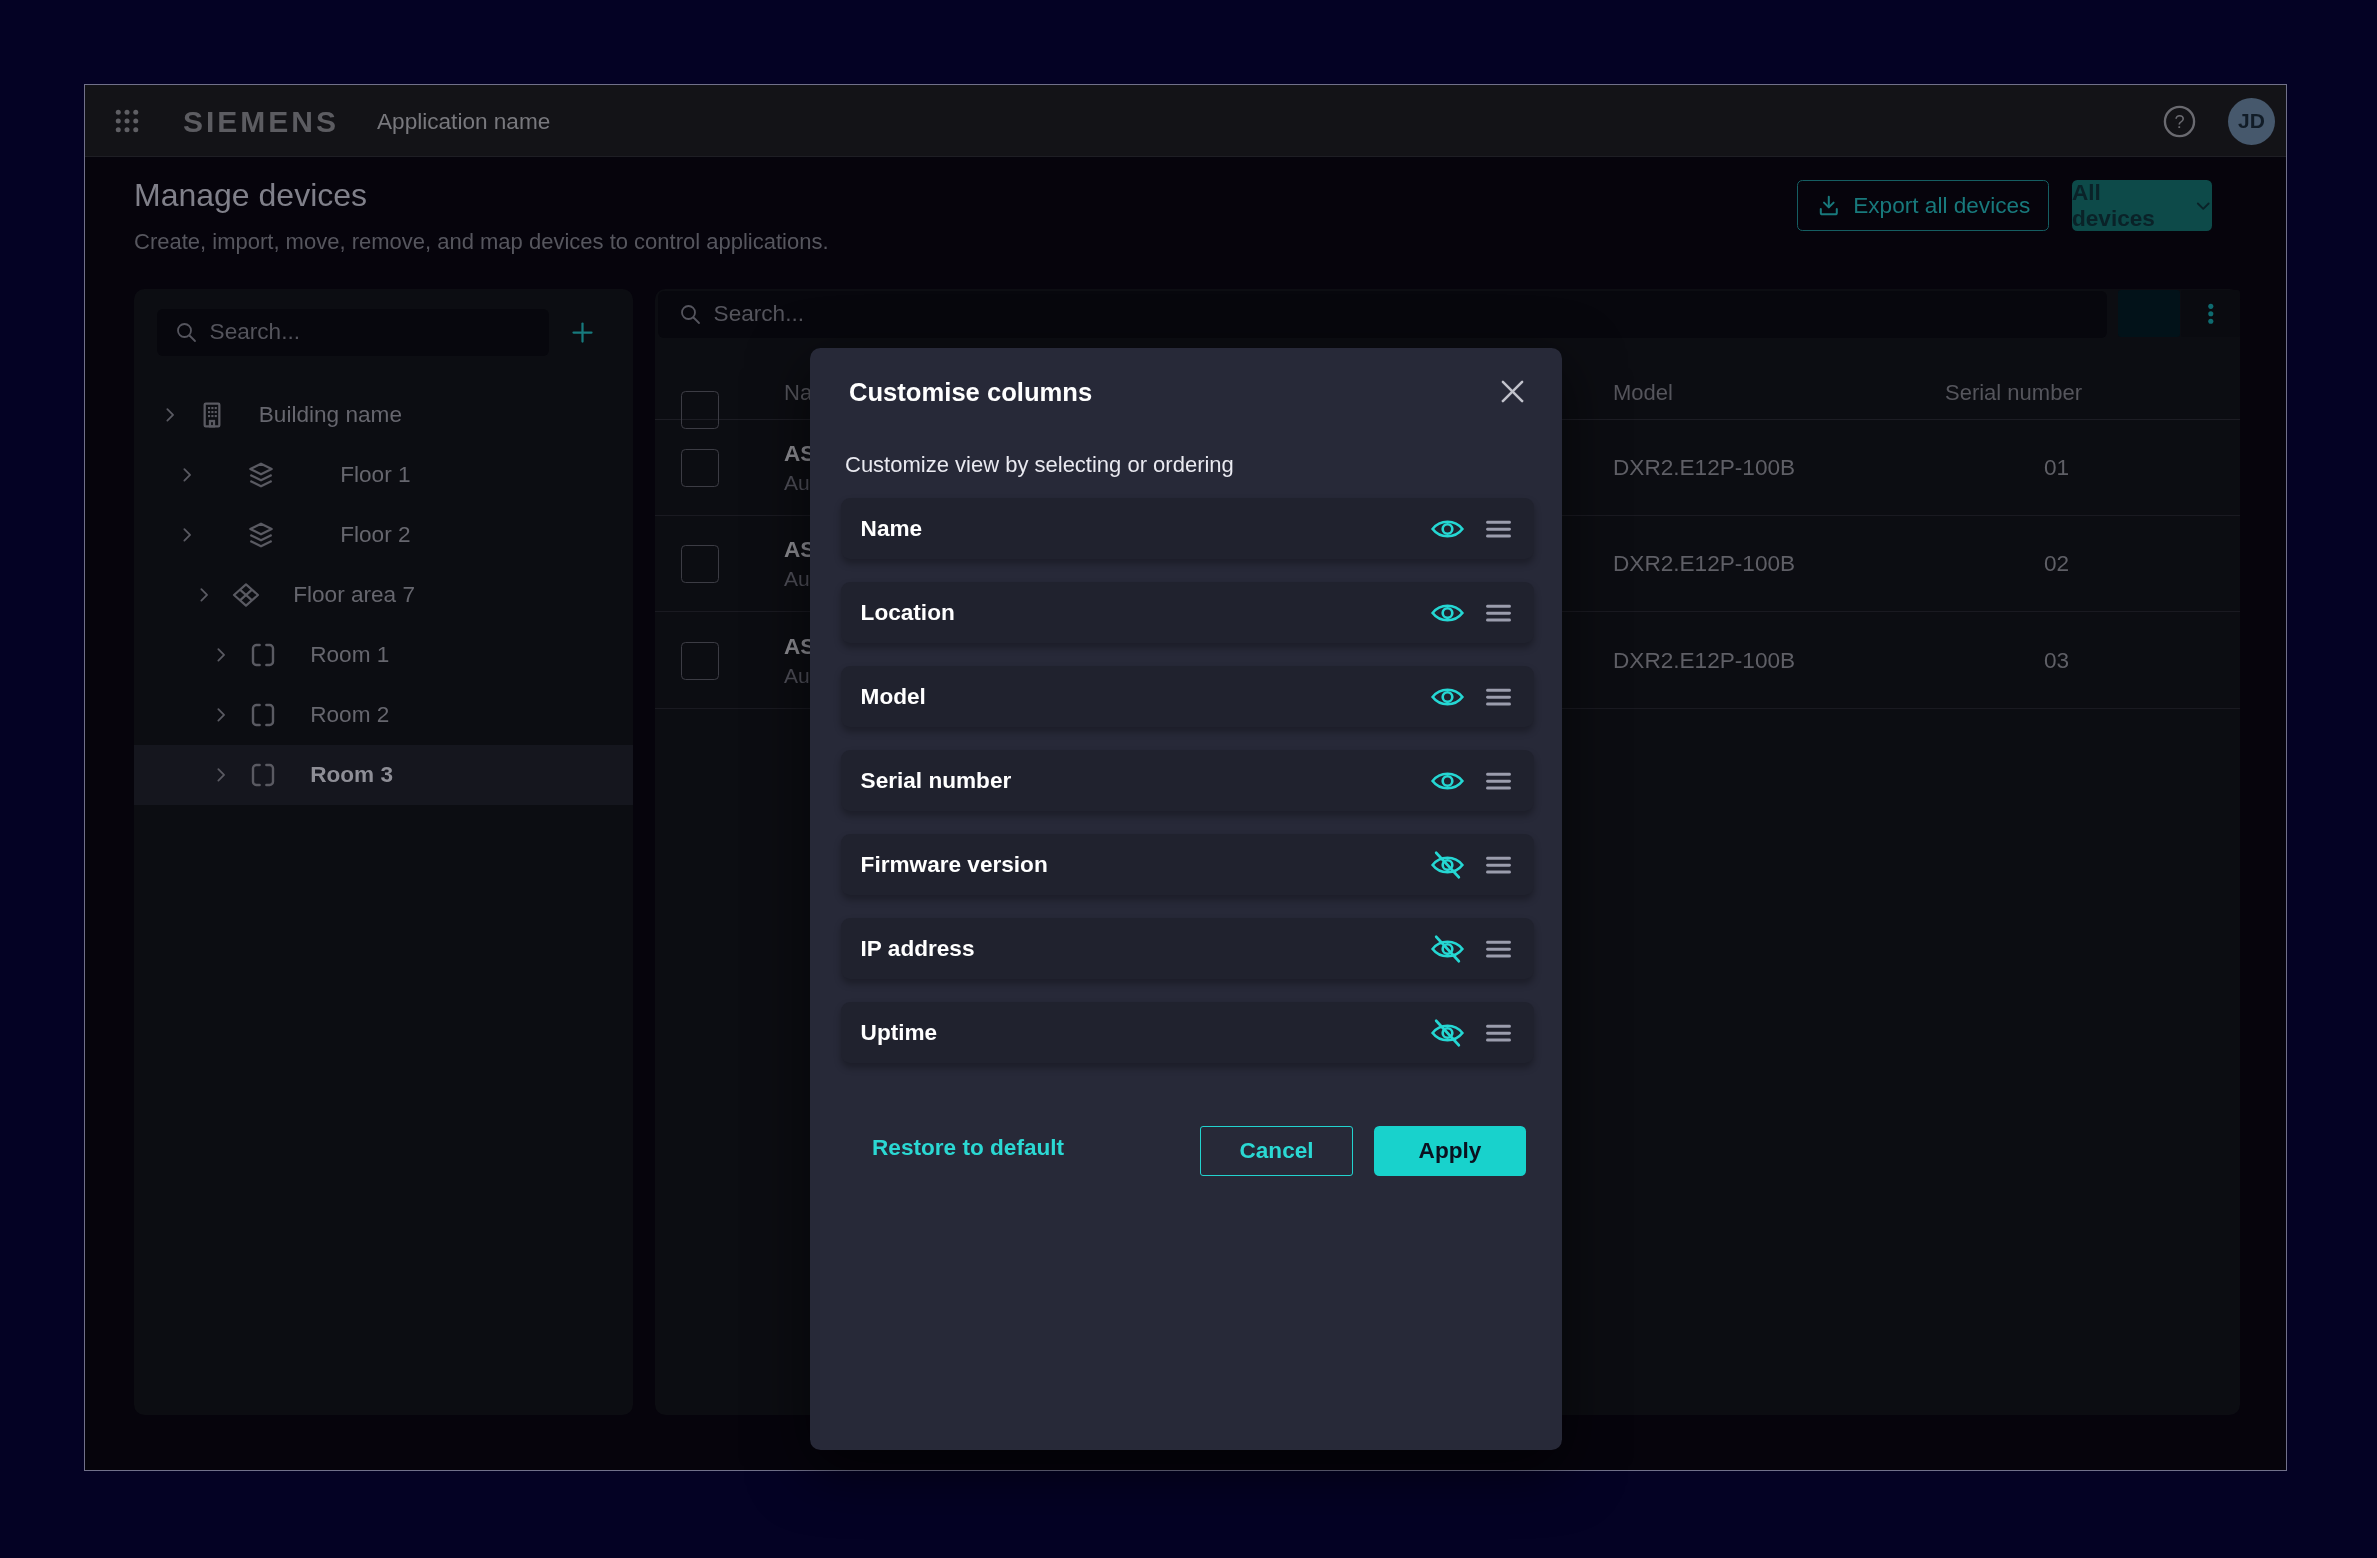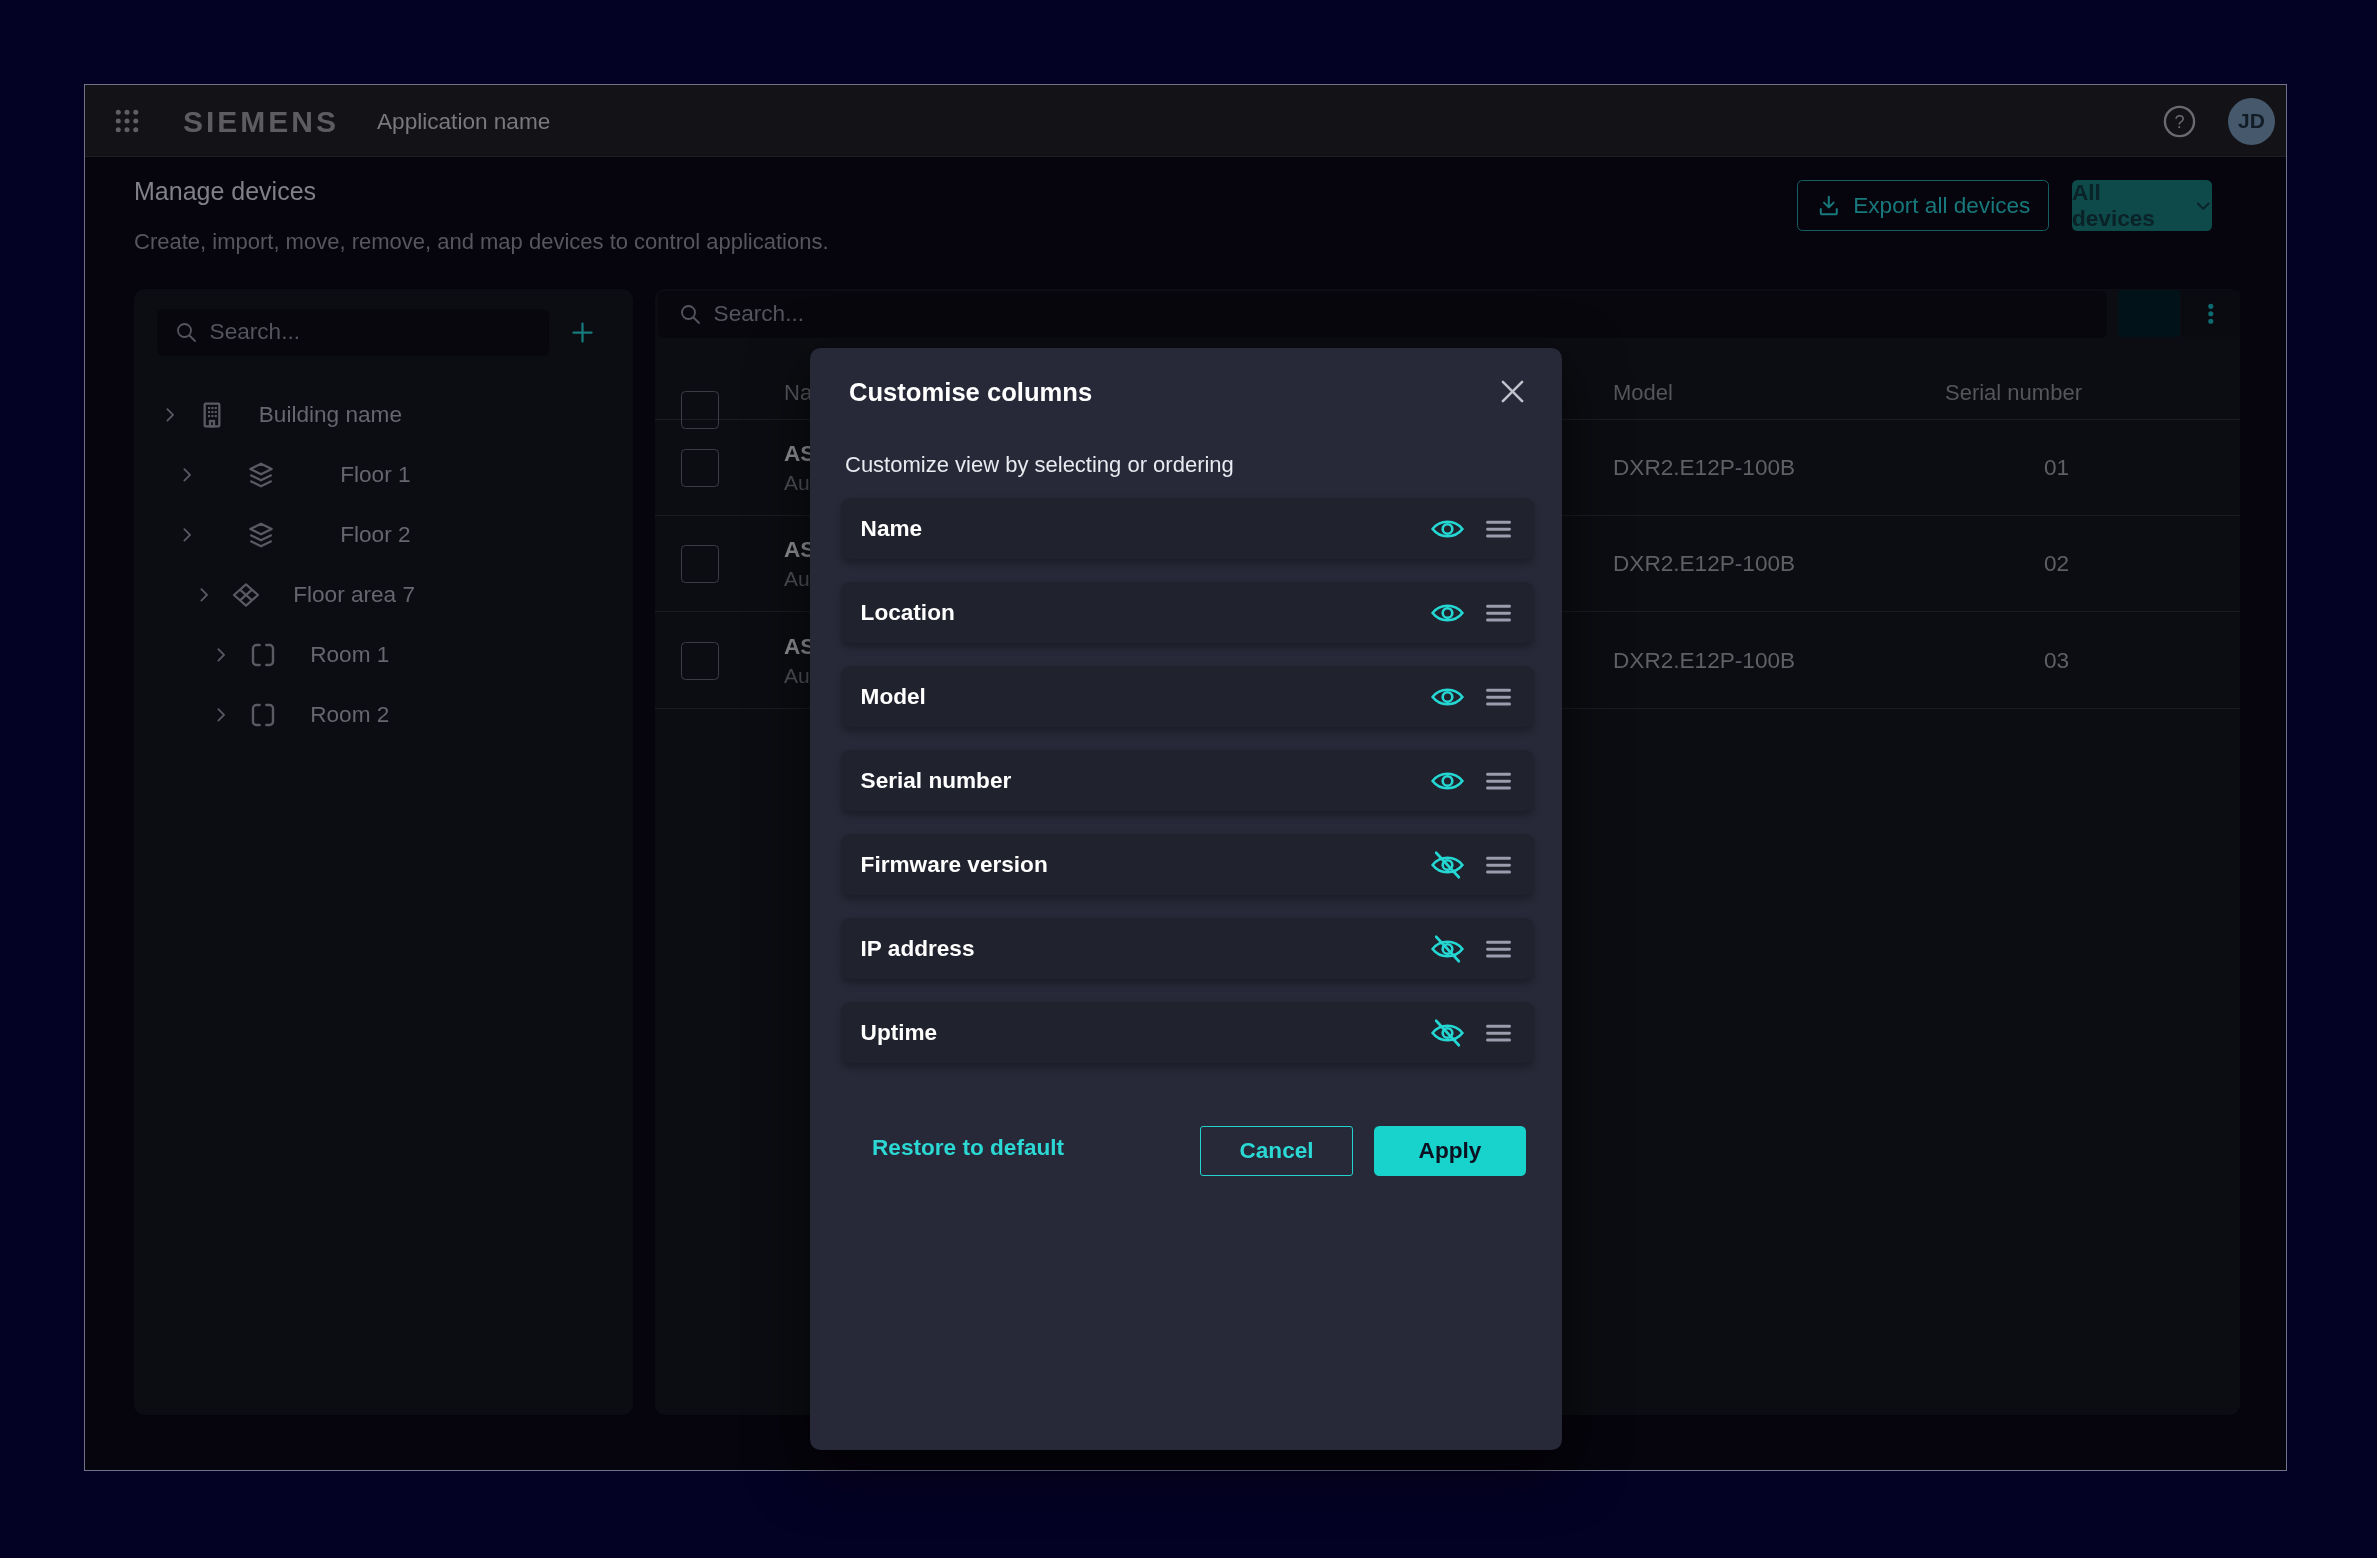--- a/index.html
+++ b/index.html
@@ -15,21 +15,21 @@
   .apps { position:absolute; left:27px; top:21px; width:30px; height:30px; color:#5f5f64; }
   .brand { position:absolute; left:98px; top:19.6px; font-size:30px; font-weight:800;
            letter-spacing:3px; color:#5c5c61; }
   .appname { position:absolute; left:292px; top:24px; font-size:22.6px; color:#78787d; }
   .help { position:absolute; left:2077px; top:19px; width:35px; height:35px; color:#6a6a70; }
   .avatar { position:absolute; left:2143px; top:12.8px; width:47px; height:47px; border-radius:50%;
             background:#46586c; color:#111c27; font-size:21px; font-weight:700;
             display:flex; align-items:center; justify-content:center; }
 
   
-  .ptitle { position:absolute; left:49px; top:92px; font-size:25px; font-weight:500; color:#80808a; }
+  .ptitle { position:absolute; left:49px; top:92px; font-size:32px; font-weight:500; color:#80808a; }
   .psub   { position:absolute; left:49px; top:144px; font-size:22px; color:#56565e; }
 
   .btn-export { position:absolute; left:1712px; top:95px; width:252px; height:51px;
                 border:1.5px solid #155e62; border-radius:5.3px; color:#18797c; font-size:22.6px;
                 display:flex; align-items:center; justify-content:center; gap:12px; background:transparent; }
   .btn-export svg { width:25.6px; height:25.6px; }
   .btn-scope { position:absolute; left:1987px; top:95px; width:140px; height:51px;
                background:#0d4a49; border-radius:5.3px; color:#0a2228; font-size:22.6px; font-weight:600;
                display:flex; align-items:center; justify-content:center; gap:10px; }
   .btn-scope svg { width:19.6px; height:19.6px; }
@@ -285,20 +285,29 @@
       </div>
       <div class="tree-item lvl-3">
         <svg class="chev" viewBox="0 0 24 24">
             <use href="#i-chev-r"></use>
           </svg>
         <svg class="ticon" viewBox="0 0 24 24">
             <use href="#i-room"></use>
           </svg>
         <span class="tlabel">Room 2</span>
       </div>
+      <div class="tree-item lvl-3 sel">
+        <svg class="chev" viewBox="0 0 24 24">
+            <use href="#i-chev-r"></use>
+          </svg>
+        <svg class="ticon" viewBox="0 0 24 24">
+            <use href="#i-room"></use>
+          </svg>
+        <span class="tlabel">Room 3</span>
+      </div>
     </div>
   </div>
 
   <div class="panel tablewrap">
     <div class="m-search">
       <svg class="search-ic" viewBox="0 0 24 24">
           <use href="#i-search"></use>
         </svg>
       <input placeholder="Search..." style="">
     </div>

